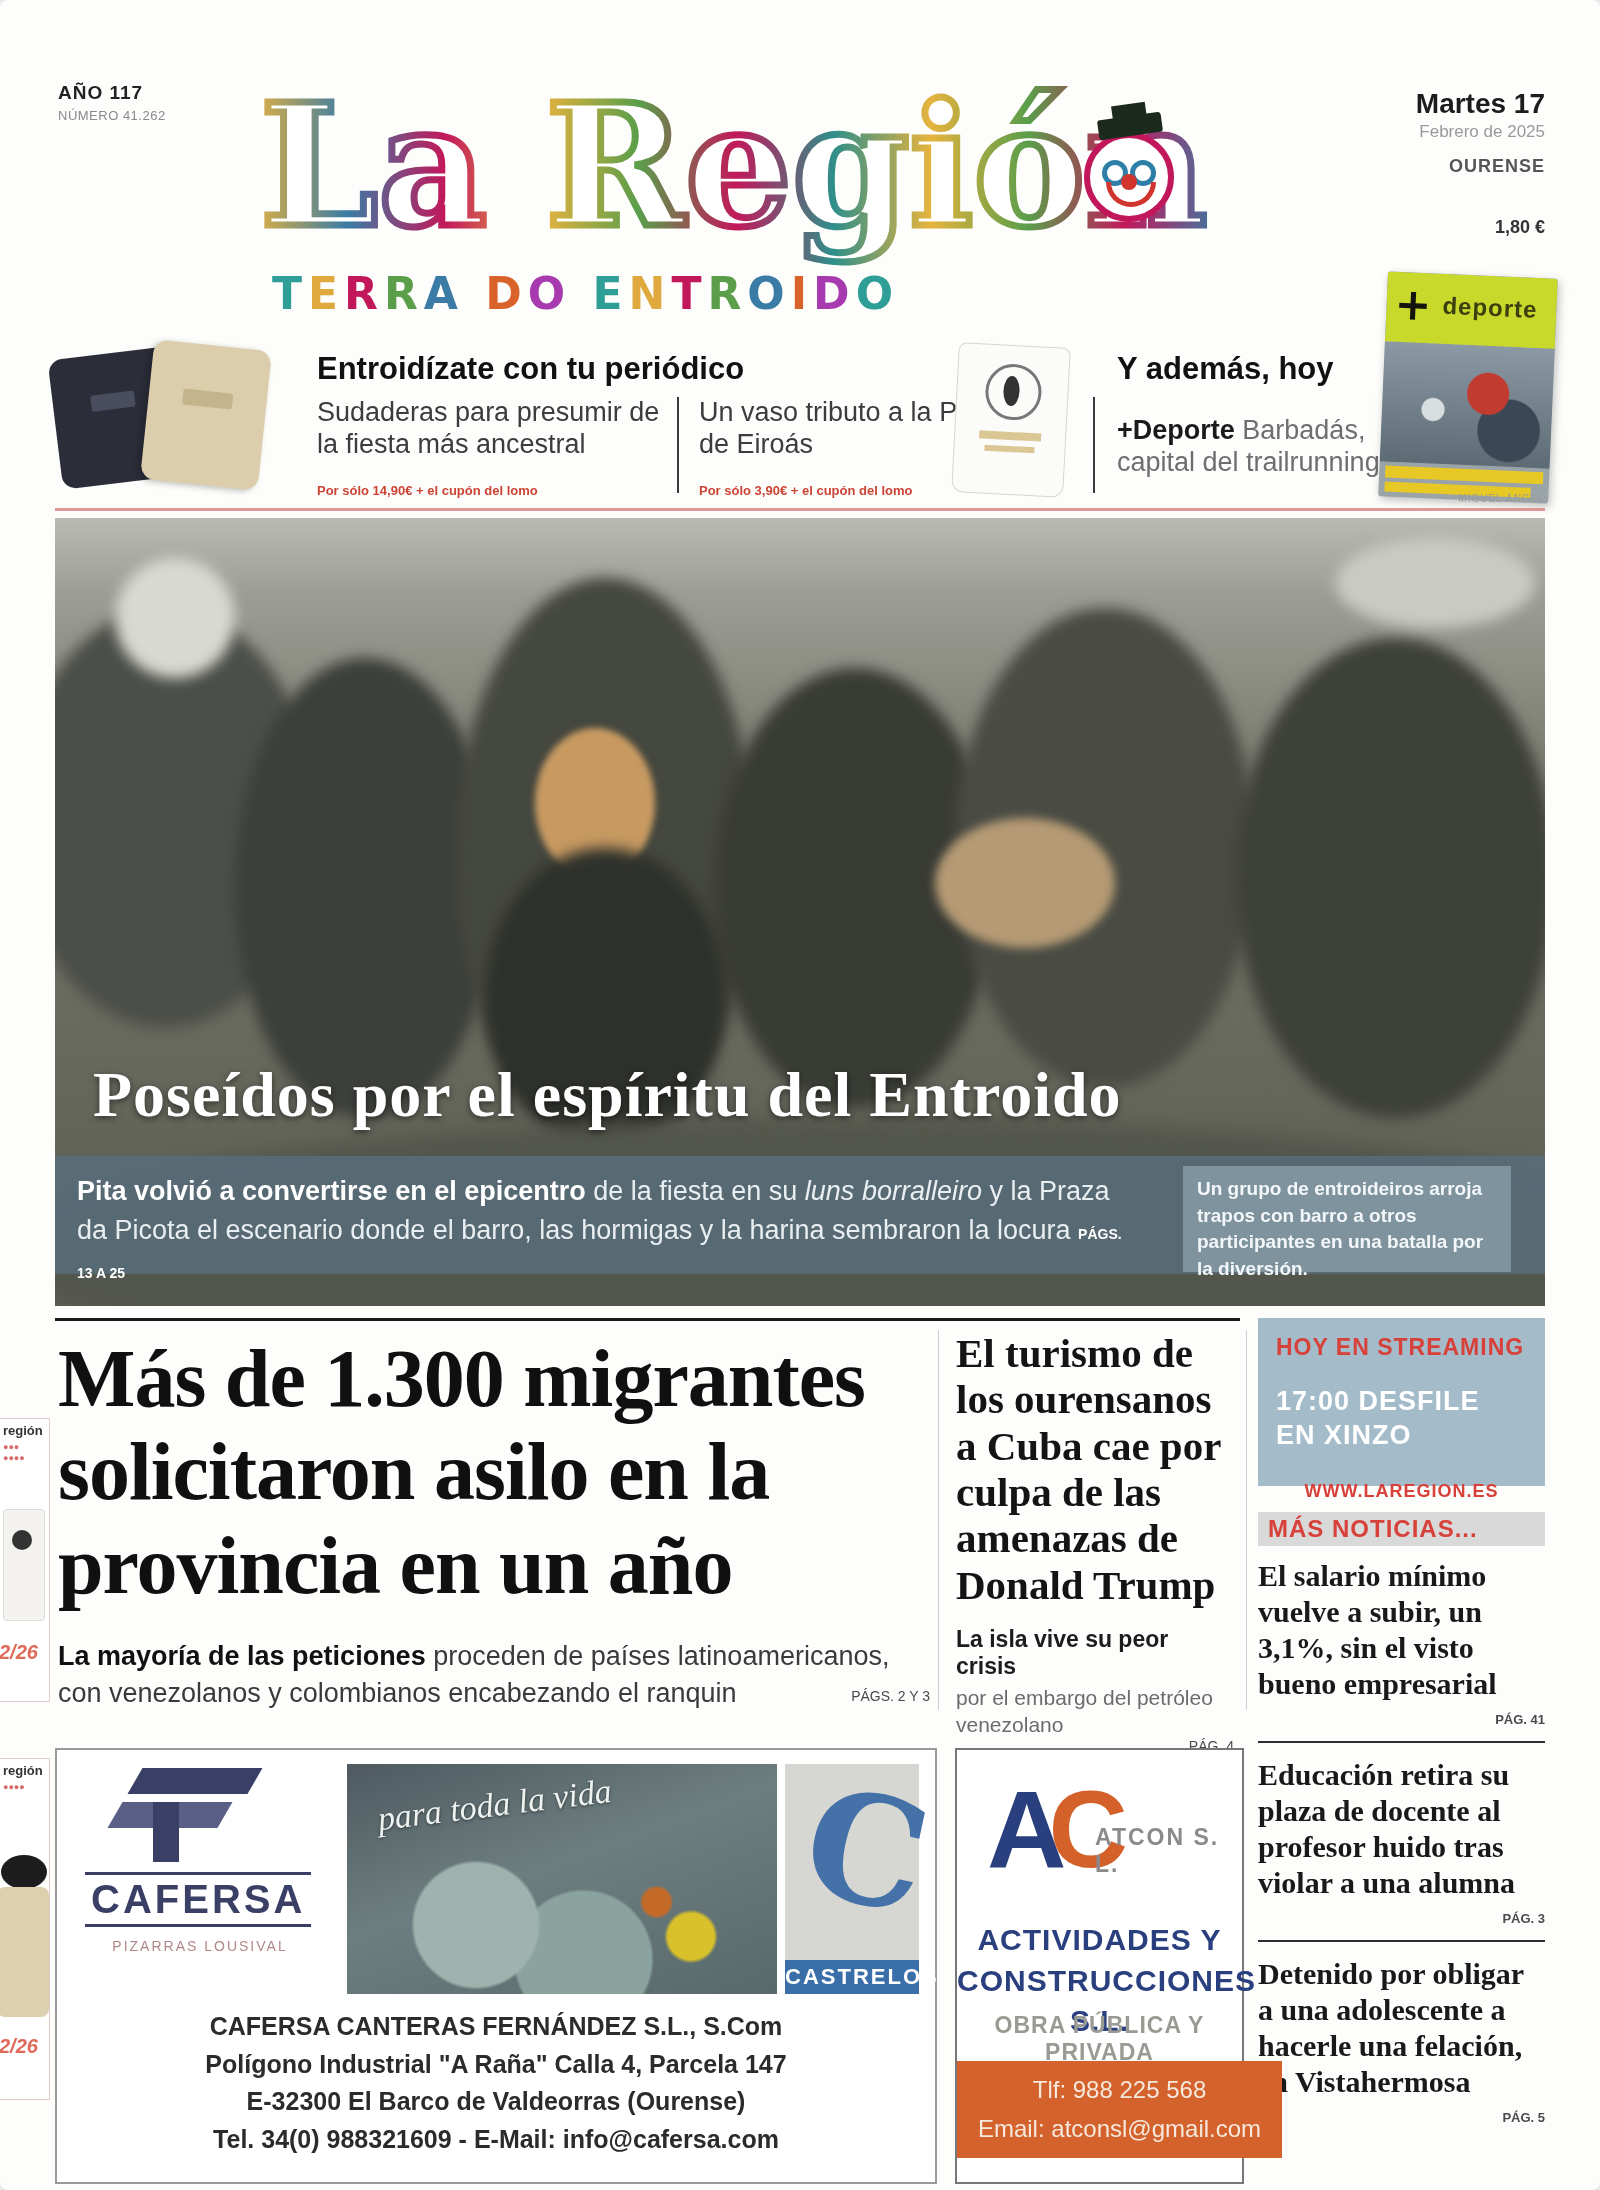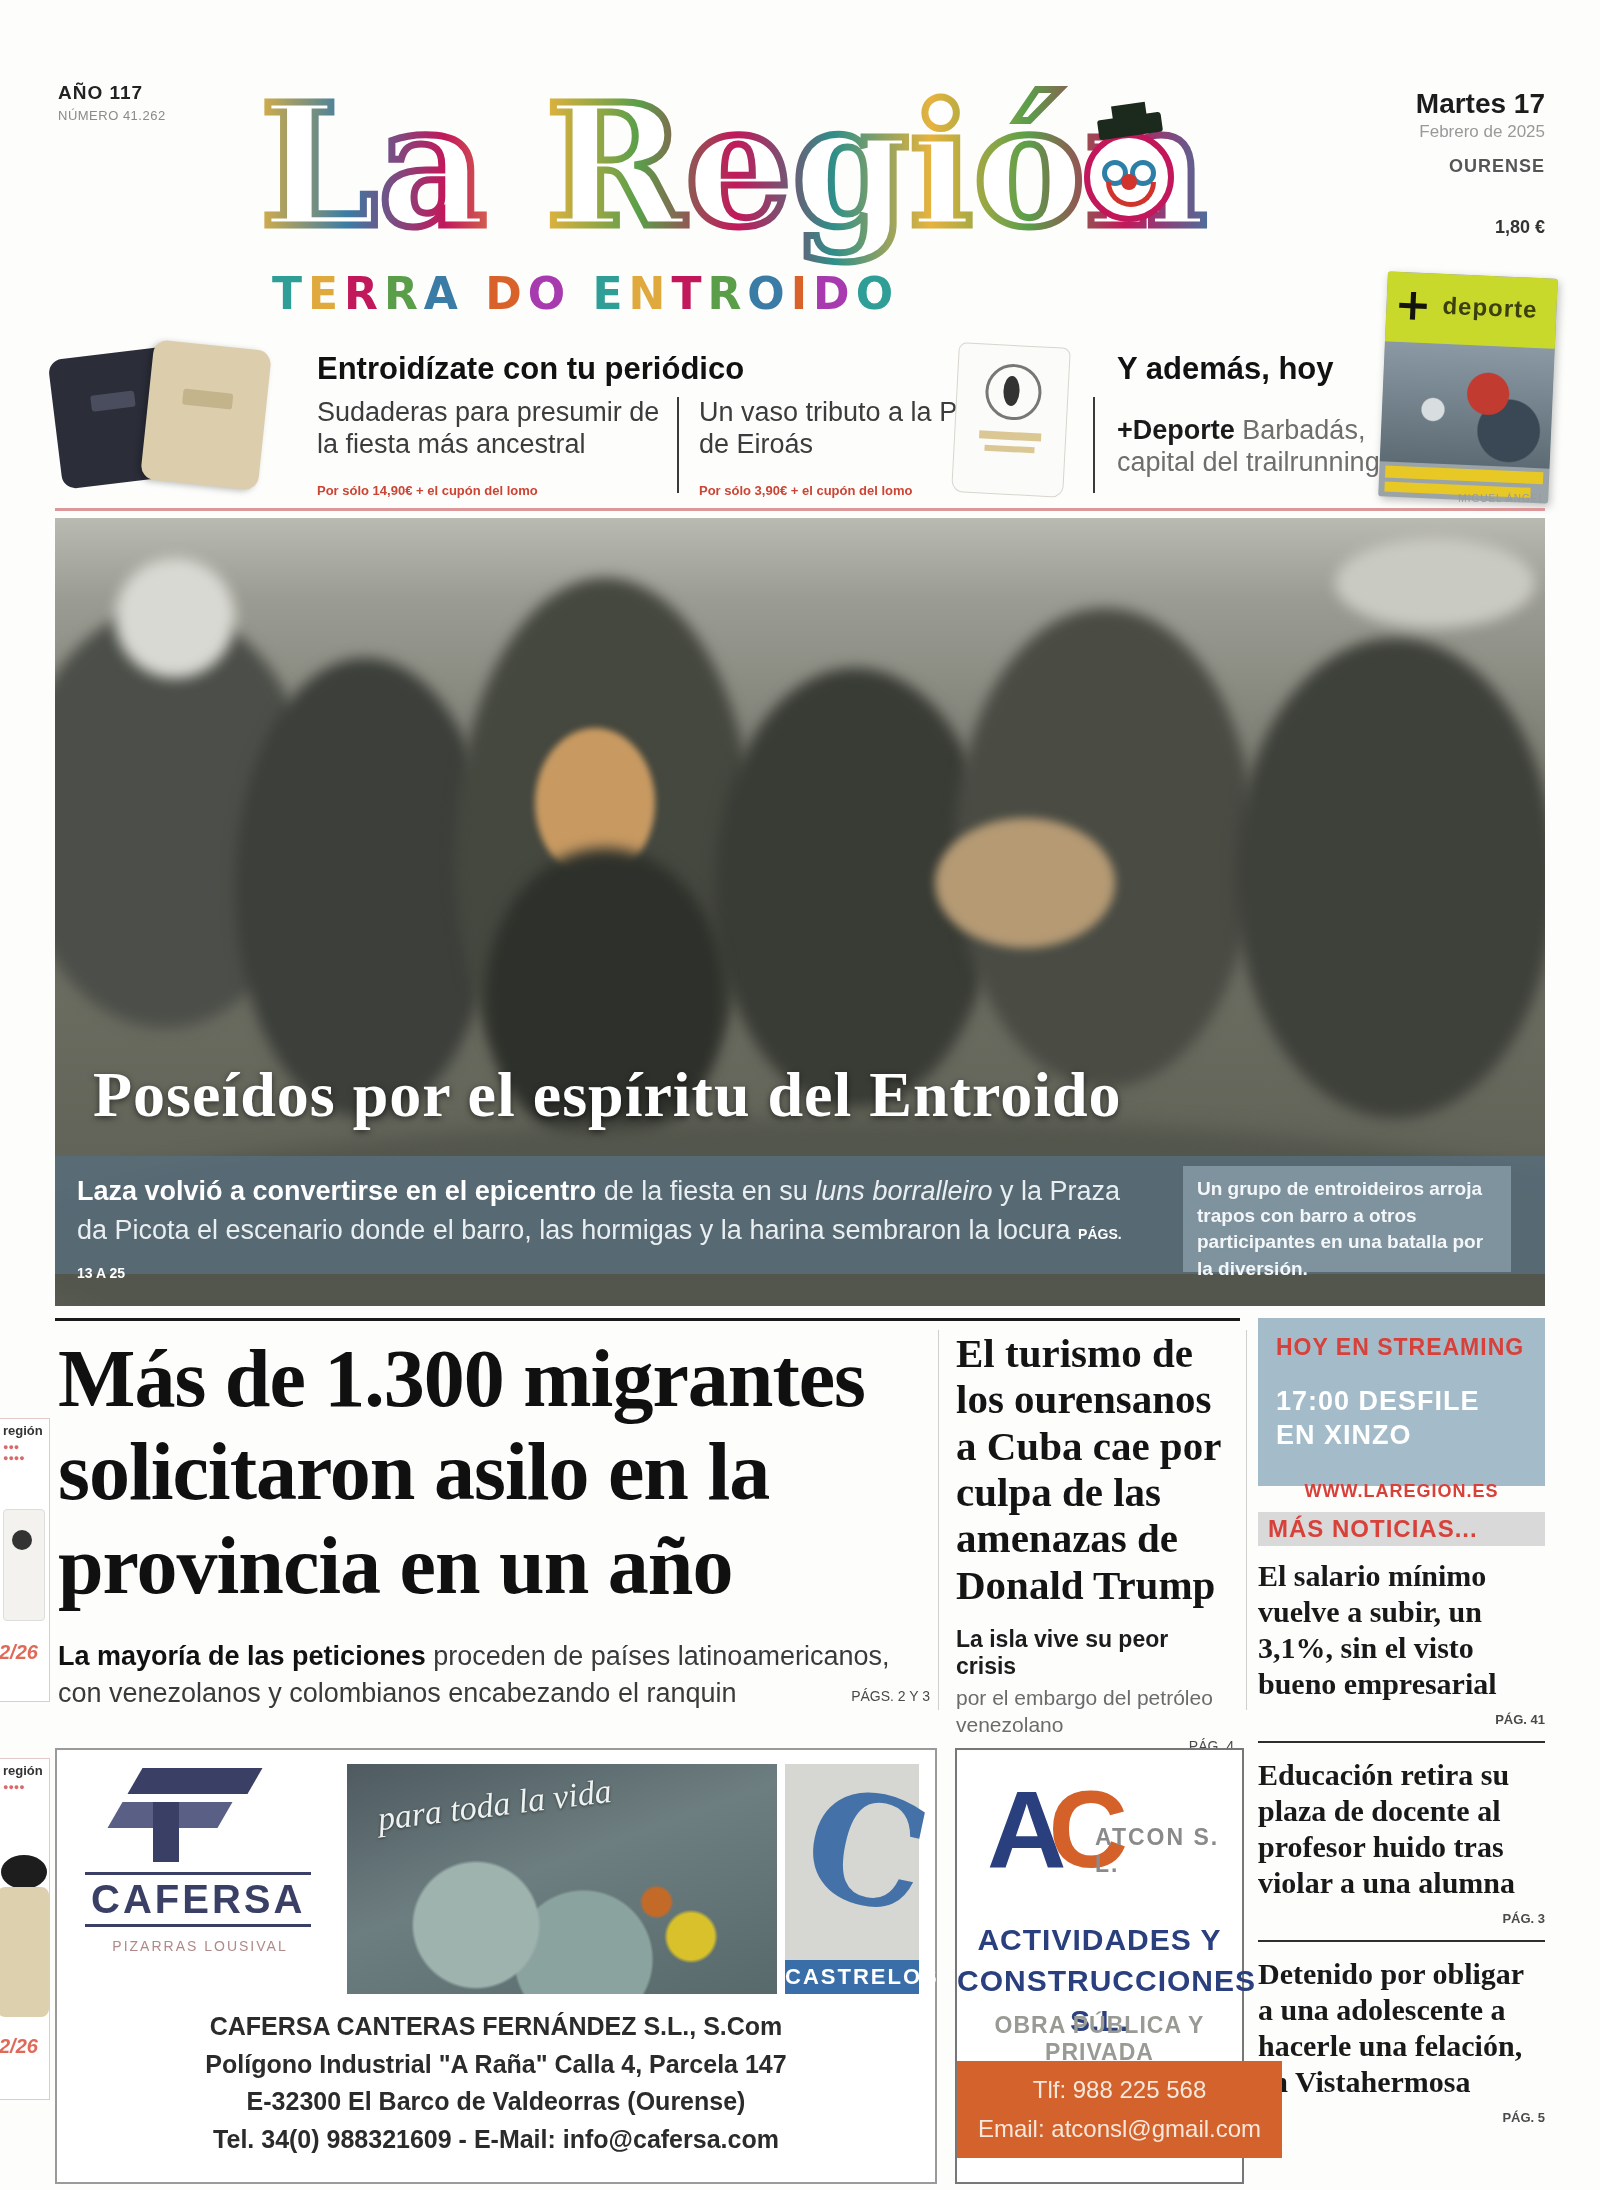--- a/index.html
+++ b/index.html
@@ -1,17 +1,17 @@
 <!DOCTYPE html>
 <html><head>
 <meta charset="utf-8">
 <style>
   html,body{margin:0;padding:0;background:#e8e8e8;}
   .page{position:relative;width:1600px;height:2190px;background:#fdfdfc;margin:0 auto;overflow:hidden;
-        font-family:"Liberation Sans",sans-serif;color:#1a1a1a;}
+        font-family:"Liberation Sans",sans-serif;color:#1a1a1a;border-radius:8px;}
   .abs{position:absolute;}
 
   
   .ano{font-weight:bold;font-size:19px;letter-spacing:1px;color:#222;}
   .numero{font-size:13px;color:#8a8a8a;margin-top:4px;letter-spacing:.5px;}
   .masthead-svg text{font-family:"DejaVu Serif",serif;font-weight:bold;}
   .tagline{font-family:"DejaVu Sans",sans-serif;font-weight:bold;font-size:44px;letter-spacing:6px;}
   .date1{font-weight:bold;font-size:28px;text-align:right;color:#1c1c1c;}
   .date2{font-size:17px;color:#999;text-align:right;margin-top:2px;}
   .city{font-weight:bold;font-size:18px;color:#555;text-align:right;margin-top:14px;letter-spacing:1px;}
@@ -229,21 +229,21 @@
 
     <div class="blob" style="left:480px;top:210px;width:120px;height:150px;background:#c89a62;filter:blur(3px);"></div>
     <div class="blob" style="left:430px;top:330px;width:240px;height:300px;background:#2e312b;"></div>
     <div class="blob" style="left:880px;top:300px;width:180px;height:130px;background:#b59a74;filter:blur(5px);"></div>
     <div class="blob" style="left:-60px;top:600px;width:1700px;height:260px;background:#53564c;filter:blur(10px);"></div>
 
     <div class="abs photo-headline" style="left:38px;top:540px;width:1300px;">Poseídos por el espíritu del Entroido</div>
 
     <div class="abs caption-band" style="left:0;top:638px;width:1490px;height:118px;">
       <div class="abs caption-left" style="left:22px;top:16px;width:1058px;">
-        <b>Laza volvió a convertirse en el epicentro</b><span> de la fiesta en su </span><i>luns borralleiro</i><span> y la Praza da Picota el escenario donde el barro, las hormigas y la harina sembraron la locura</span>
+        <b>Pita volvió a convertirse en el epicentro</b><span> de la fiesta en su </span><i>luns borralleiro</i><span> y la Praza da Picota el escenario donde el barro, las hormigas y la harina sembraron la locura</span>
         <span class="caption-pages">PÁGS. 13 A 25</span>
       </div>
       <div class="abs caption-box" style="left:1128px;top:10px;width:300px;height:86px;padding:10px 14px;">Un grupo de entroideiros arroja tra­pos con barro a otros participan­tes en una batalla por la diversión.</div>
     </div>
   </div>
 
   <div class="abs black-rule" style="left:55px;top:1318px;width:1185px;"></div>
   <div class="abs col-divider" style="left:938px;top:1330px;height:380px;"></div>
   <div class="abs col-divider" style="left:1246px;top:1330px;height:380px;"></div>
 

